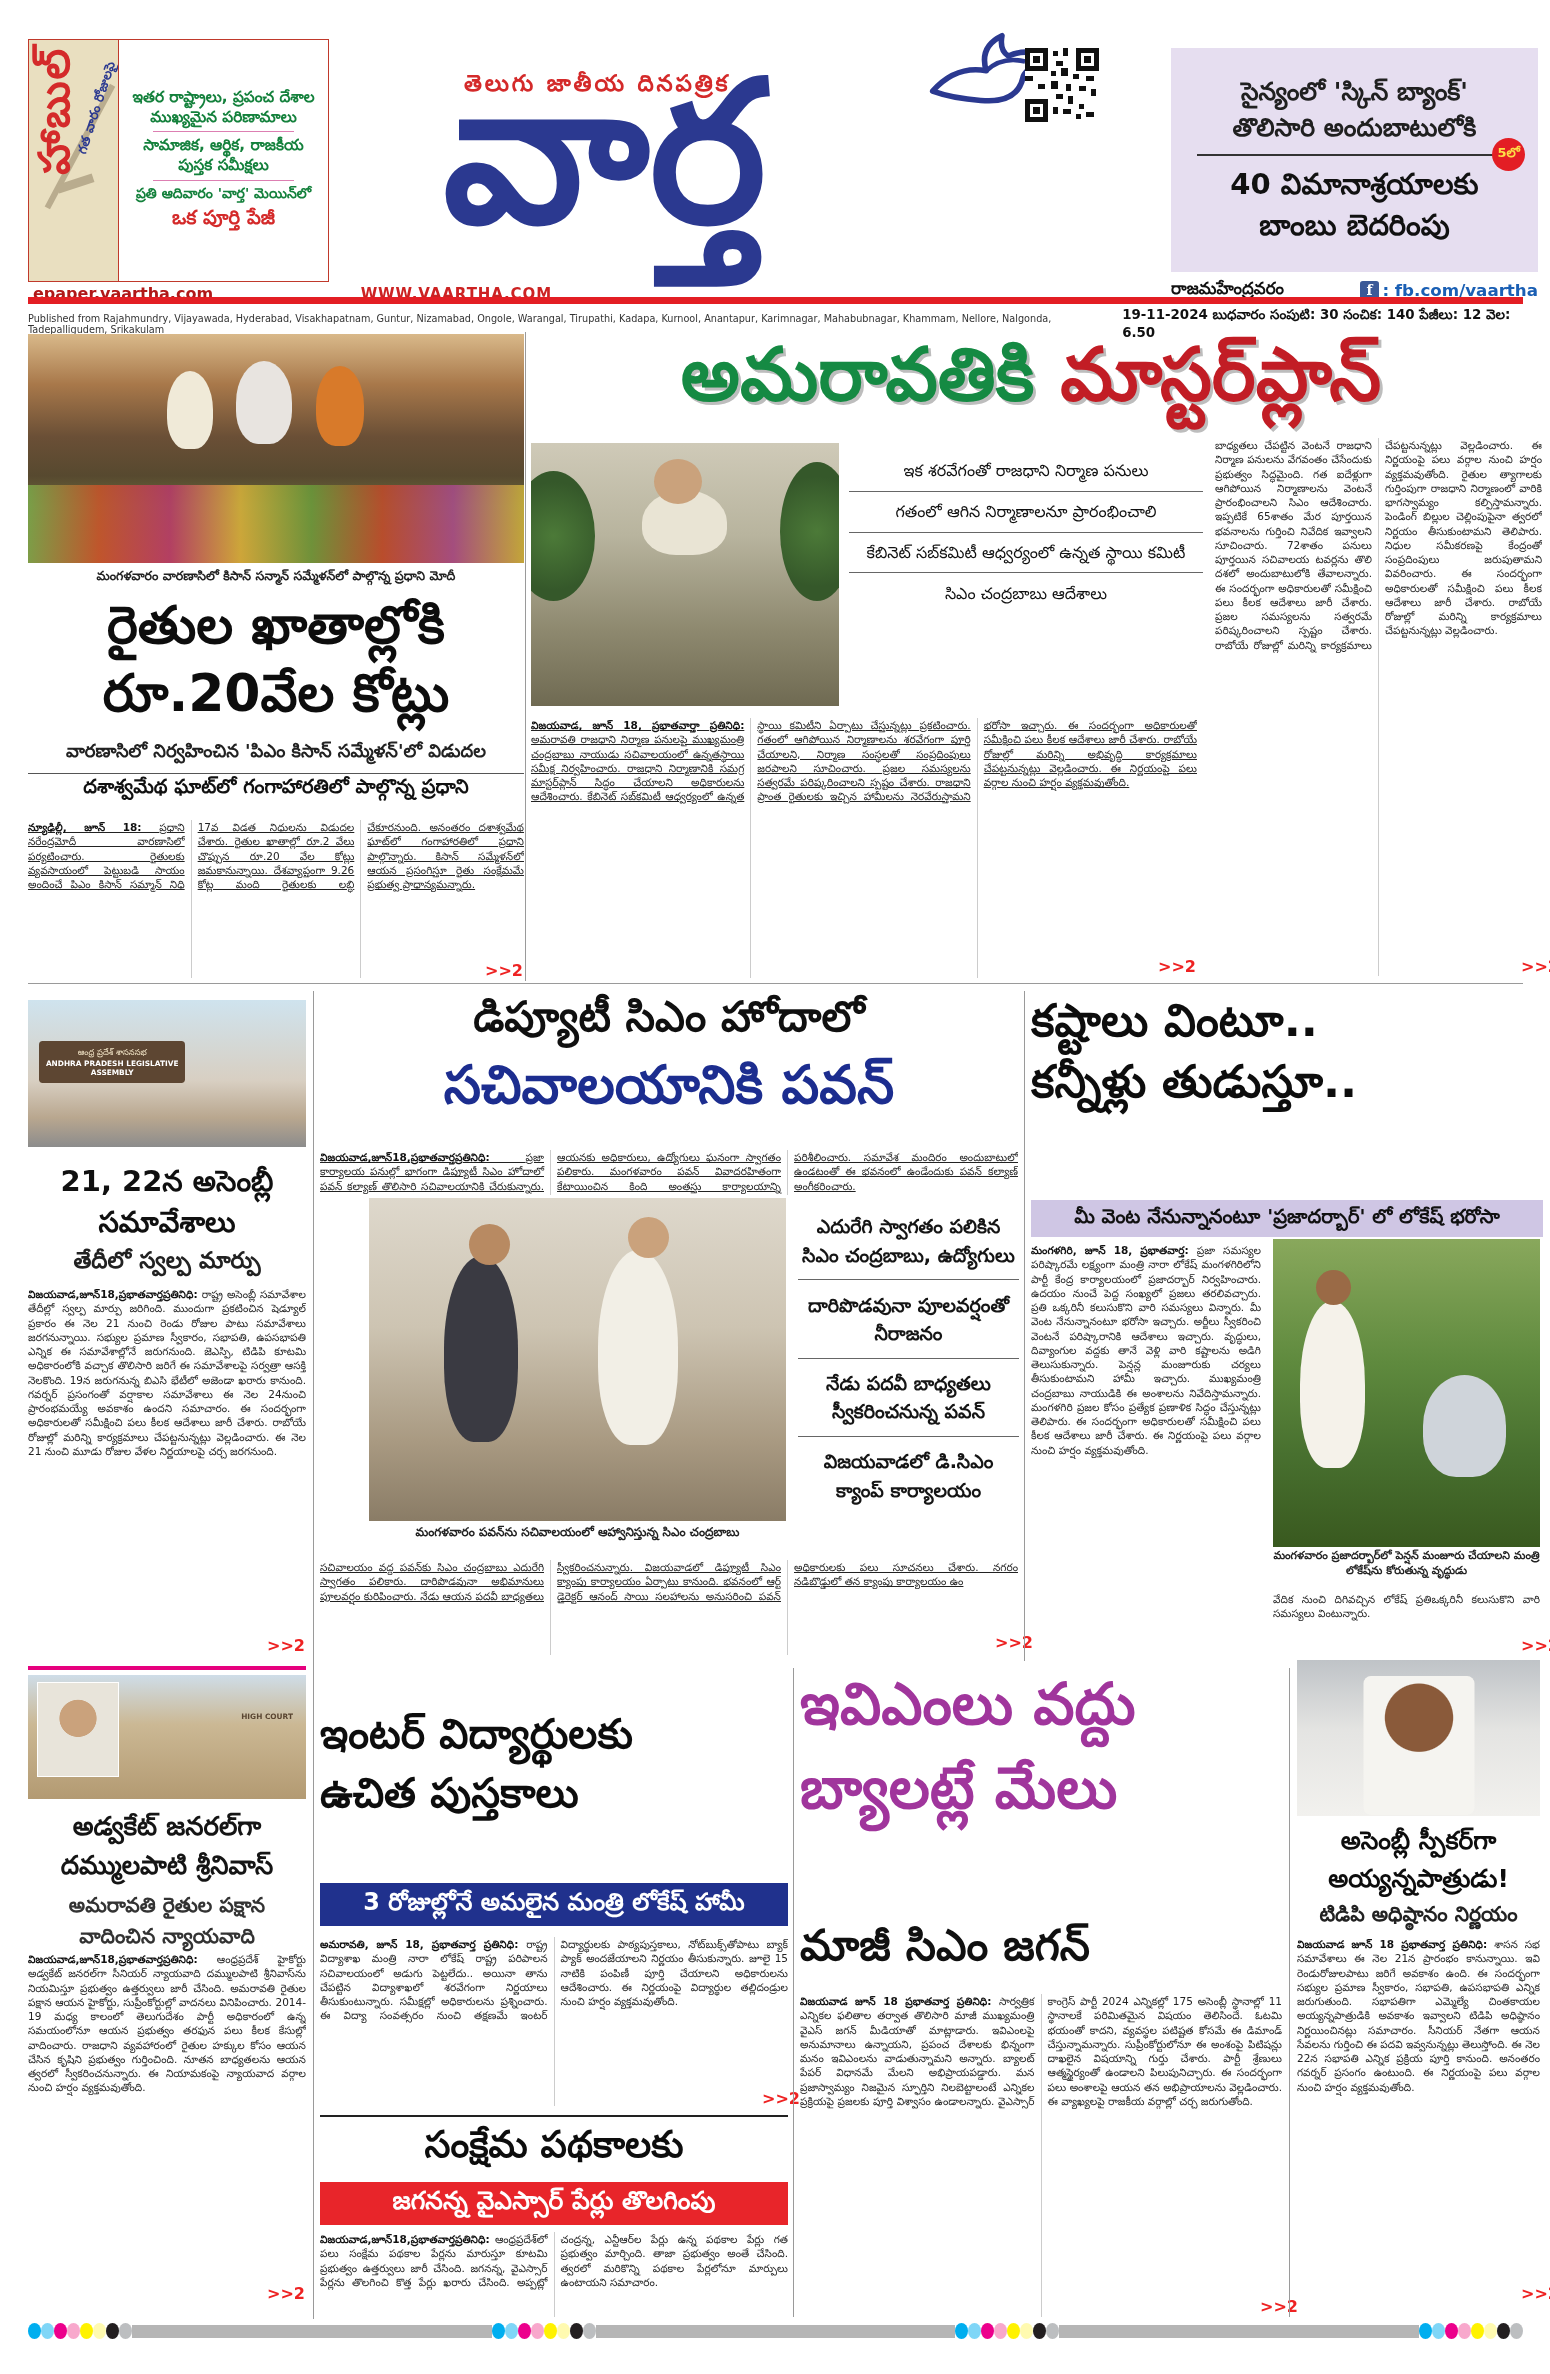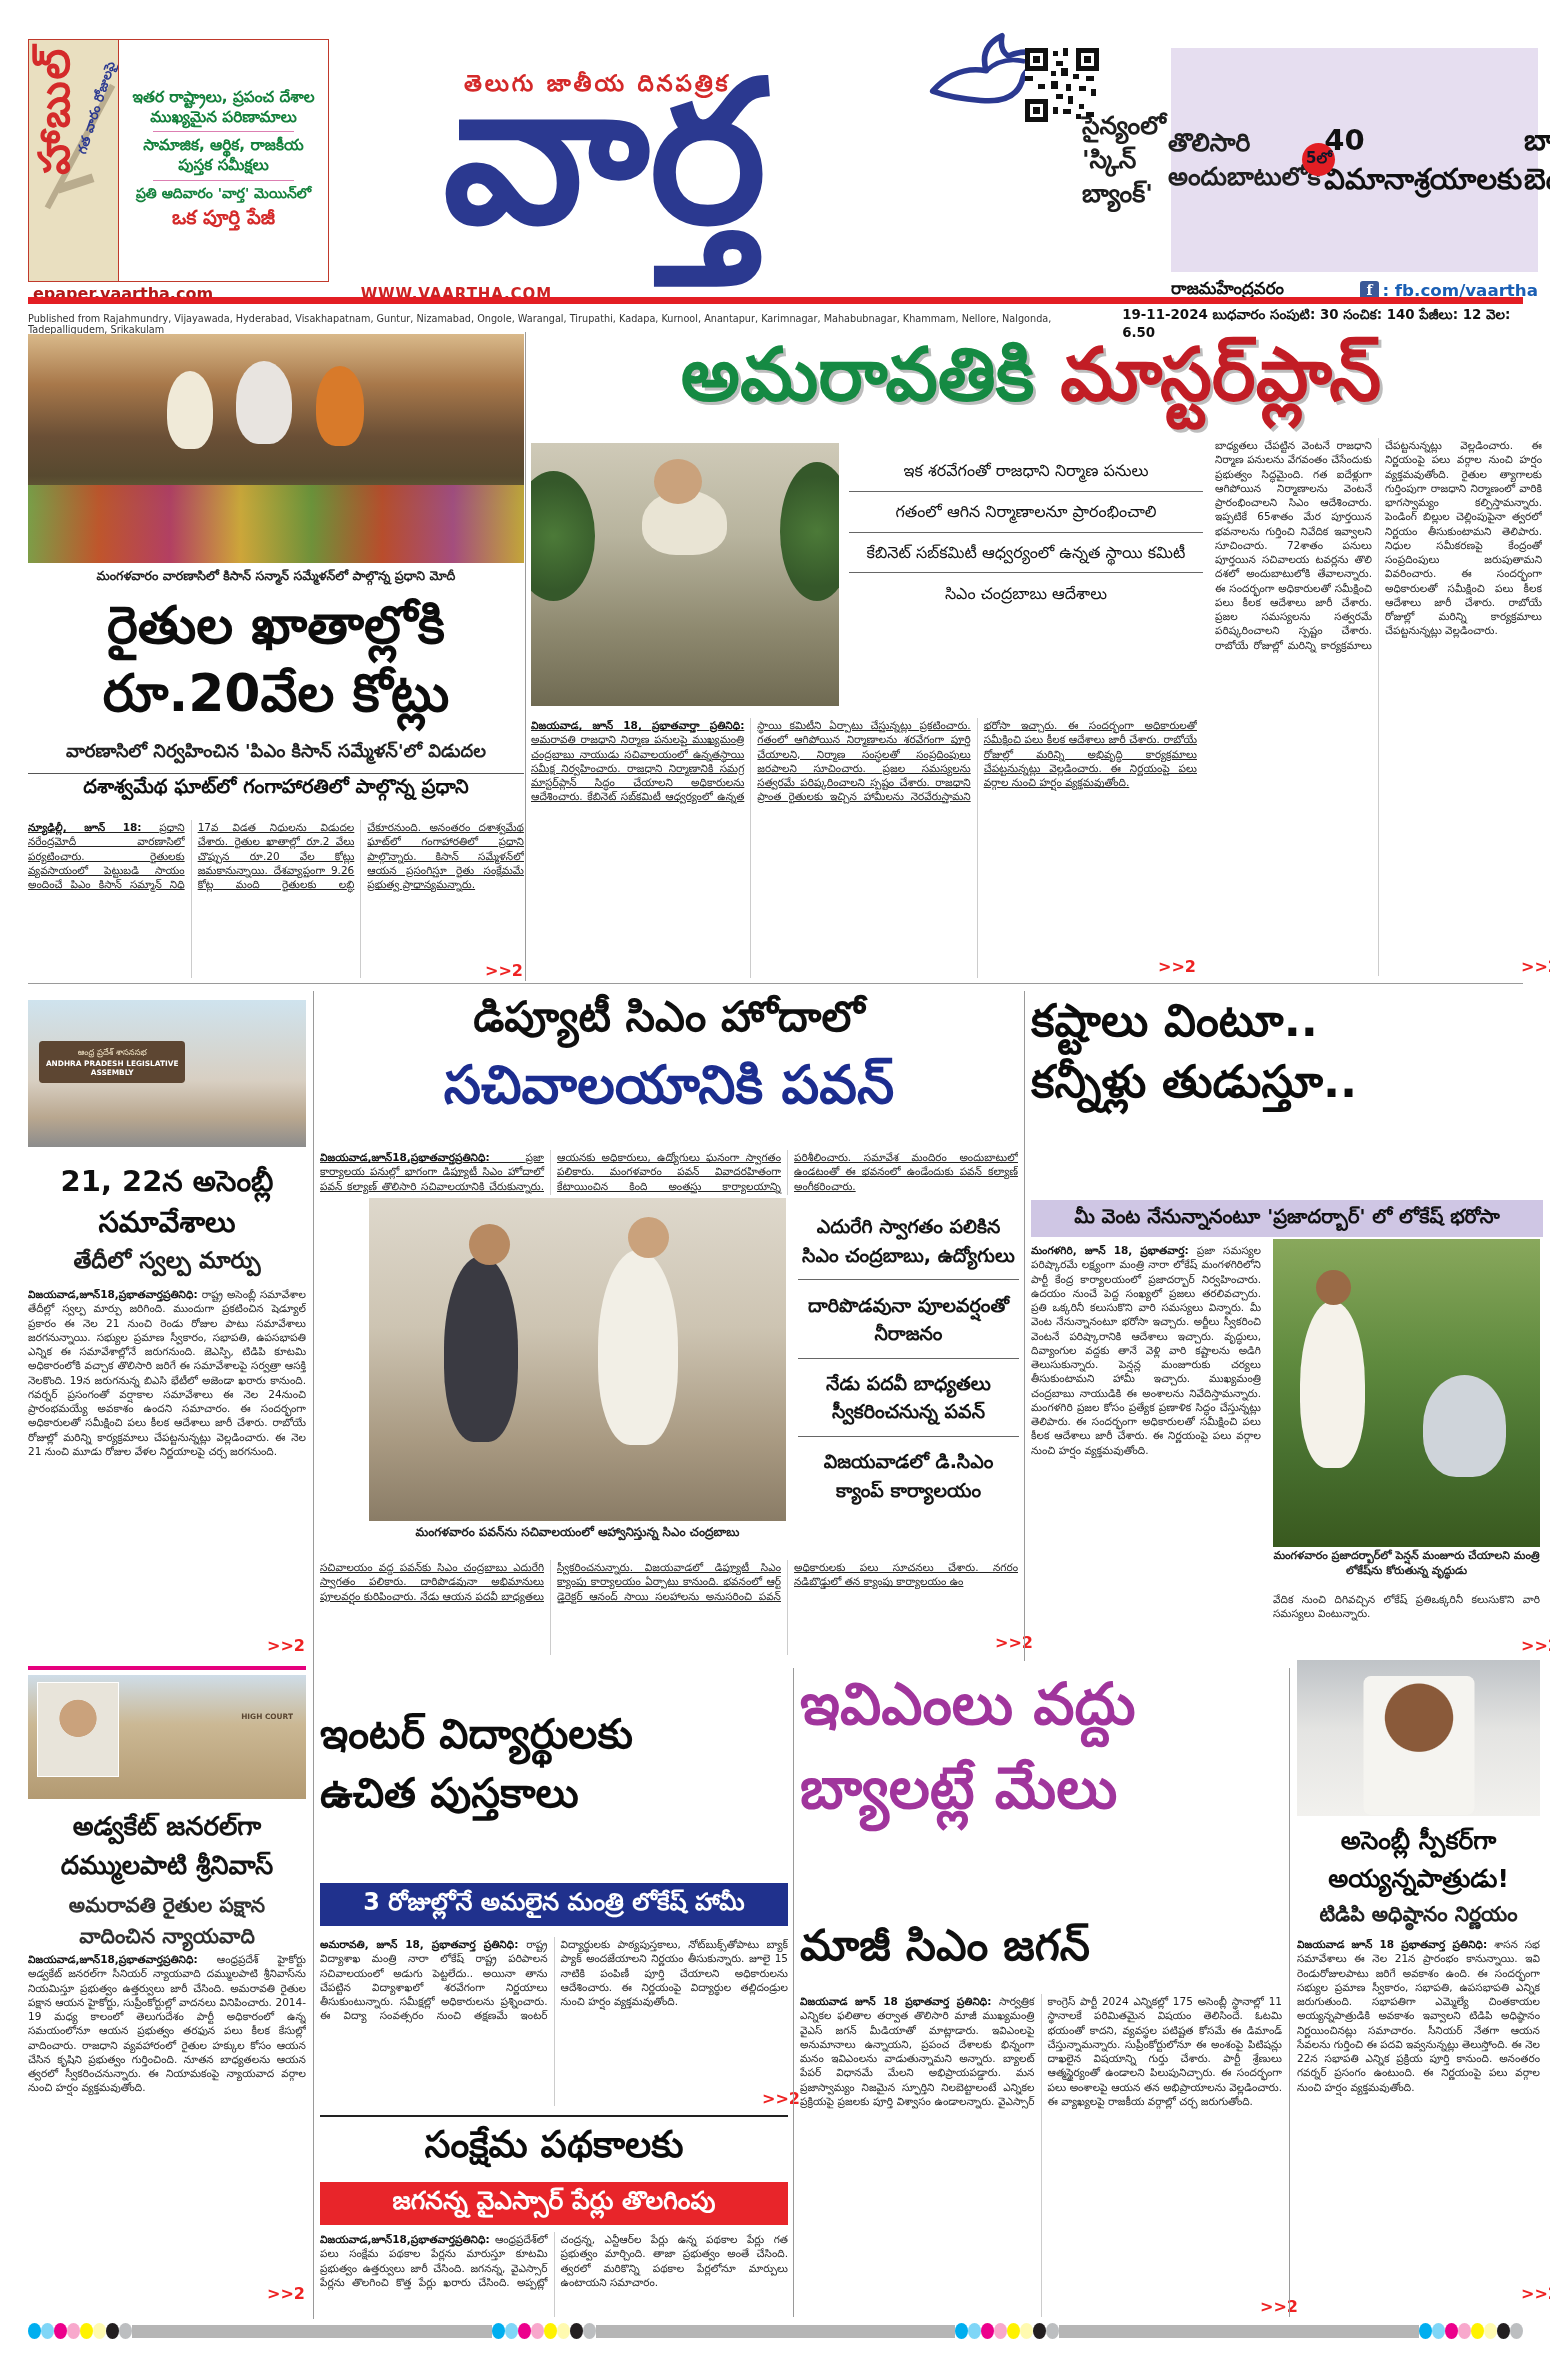--- a/index.html
+++ b/index.html
@@ -28,26 +28,26 @@
   #promo-right{flex:1;display:flex;flex-direction:column;align-items:center;justify-content:center;gap:3.7px;padding:5.6px 3.7px;}
   .promo-green{color:#14813c;font-weight:bold;font-size:15.3px;text-align:center;line-height:1.3;}
   .promo-div{width:70%;height:0.9px;background:#b06;opacity:.5;}
   #promo-red{color:#d42a2a;font-weight:bold;font-size:19.5px;}
   #epaper-line{left:33px;top:284px;width:519px;display:flex;justify-content:space-between;align-items:center;}
   #epaper{color:#b01818;font-weight:bold;font-size:16px;}
   #site{color:#c22;font-weight:bold;font-size:15px;letter-spacing:0.9px;}
   #tagline{left:464px;top:70px;font-size:23px;font-weight:bold;color:#d42a2a;letter-spacing:2.8px;}
   #masthead-text{left:443px;top:50px;width:584px;font-size:197px;line-height:1.05;font-weight:bold;color:#2b3990;white-space:nowrap;}
   #qr{left:1025px;top:48px;}
-  #skin-box{left:1171px;top:48px;width:367px;height:224px;background:#e6def0;display:flex;flex-direction:row;
+  #skin-box{left:1171px;top:48px;width:367px;height:224px;background:#e6def0;display:flex;flex-direction:column;
       align-items:center;justify-content:center;gap:1.9px;}
   .skin-l12{font-size:25px;font-weight:bold;color:#202020;line-height:1.35;}
   #skin-div{position:relative;width:86%;height:1.9px;background:#333;margin:7.4px 0;}
   #page-badge{position:absolute;right:-13px;top:-16px;width:33px;height:33px;border-radius:50%;background:#e31e24;
-      color:#0f172a;font-size:15px;font-weight:bold;display:flex;align-items:center;justify-content:center;}
+      color:#fde047;font-size:13px;font-weight:bold;display:flex;align-items:center;justify-content:center;}
   .skin-l34{font-size:29px;font-weight:bold;color:#111;line-height:1.35;}
   #city-fb{left:1171px;top:278px;width:367px;display:flex;justify-content:space-between;}
   #city{font-size:16.7px;font-weight:bold;color:#111;}
   #fb-wrap{display:flex;align-items:center;gap:3.7px;font-size:16.7px;font-weight:bold;color:#1a5fb4;}
   #fb-icon{width:18.6px;height:18.6px;background:#3b5998;color:#fff;border-radius:2.8px;display:flex;align-items:center;
       justify-content:center;font-size:14px;font-weight:bold;font-family:"DejaVu Serif",serif;}
   #red-rule{left:28px;top:297px;width:1495px;height:6.5px;background:#e31e24;}
   #dateline{left:28px;top:307px;width:1495px;display:flex;justify-content:space-between;align-items:center;}
   #cities{font-size:9.7px;color:#333;}
   #edition{font-size:13.4px;font-weight:bold;color:#111;}

